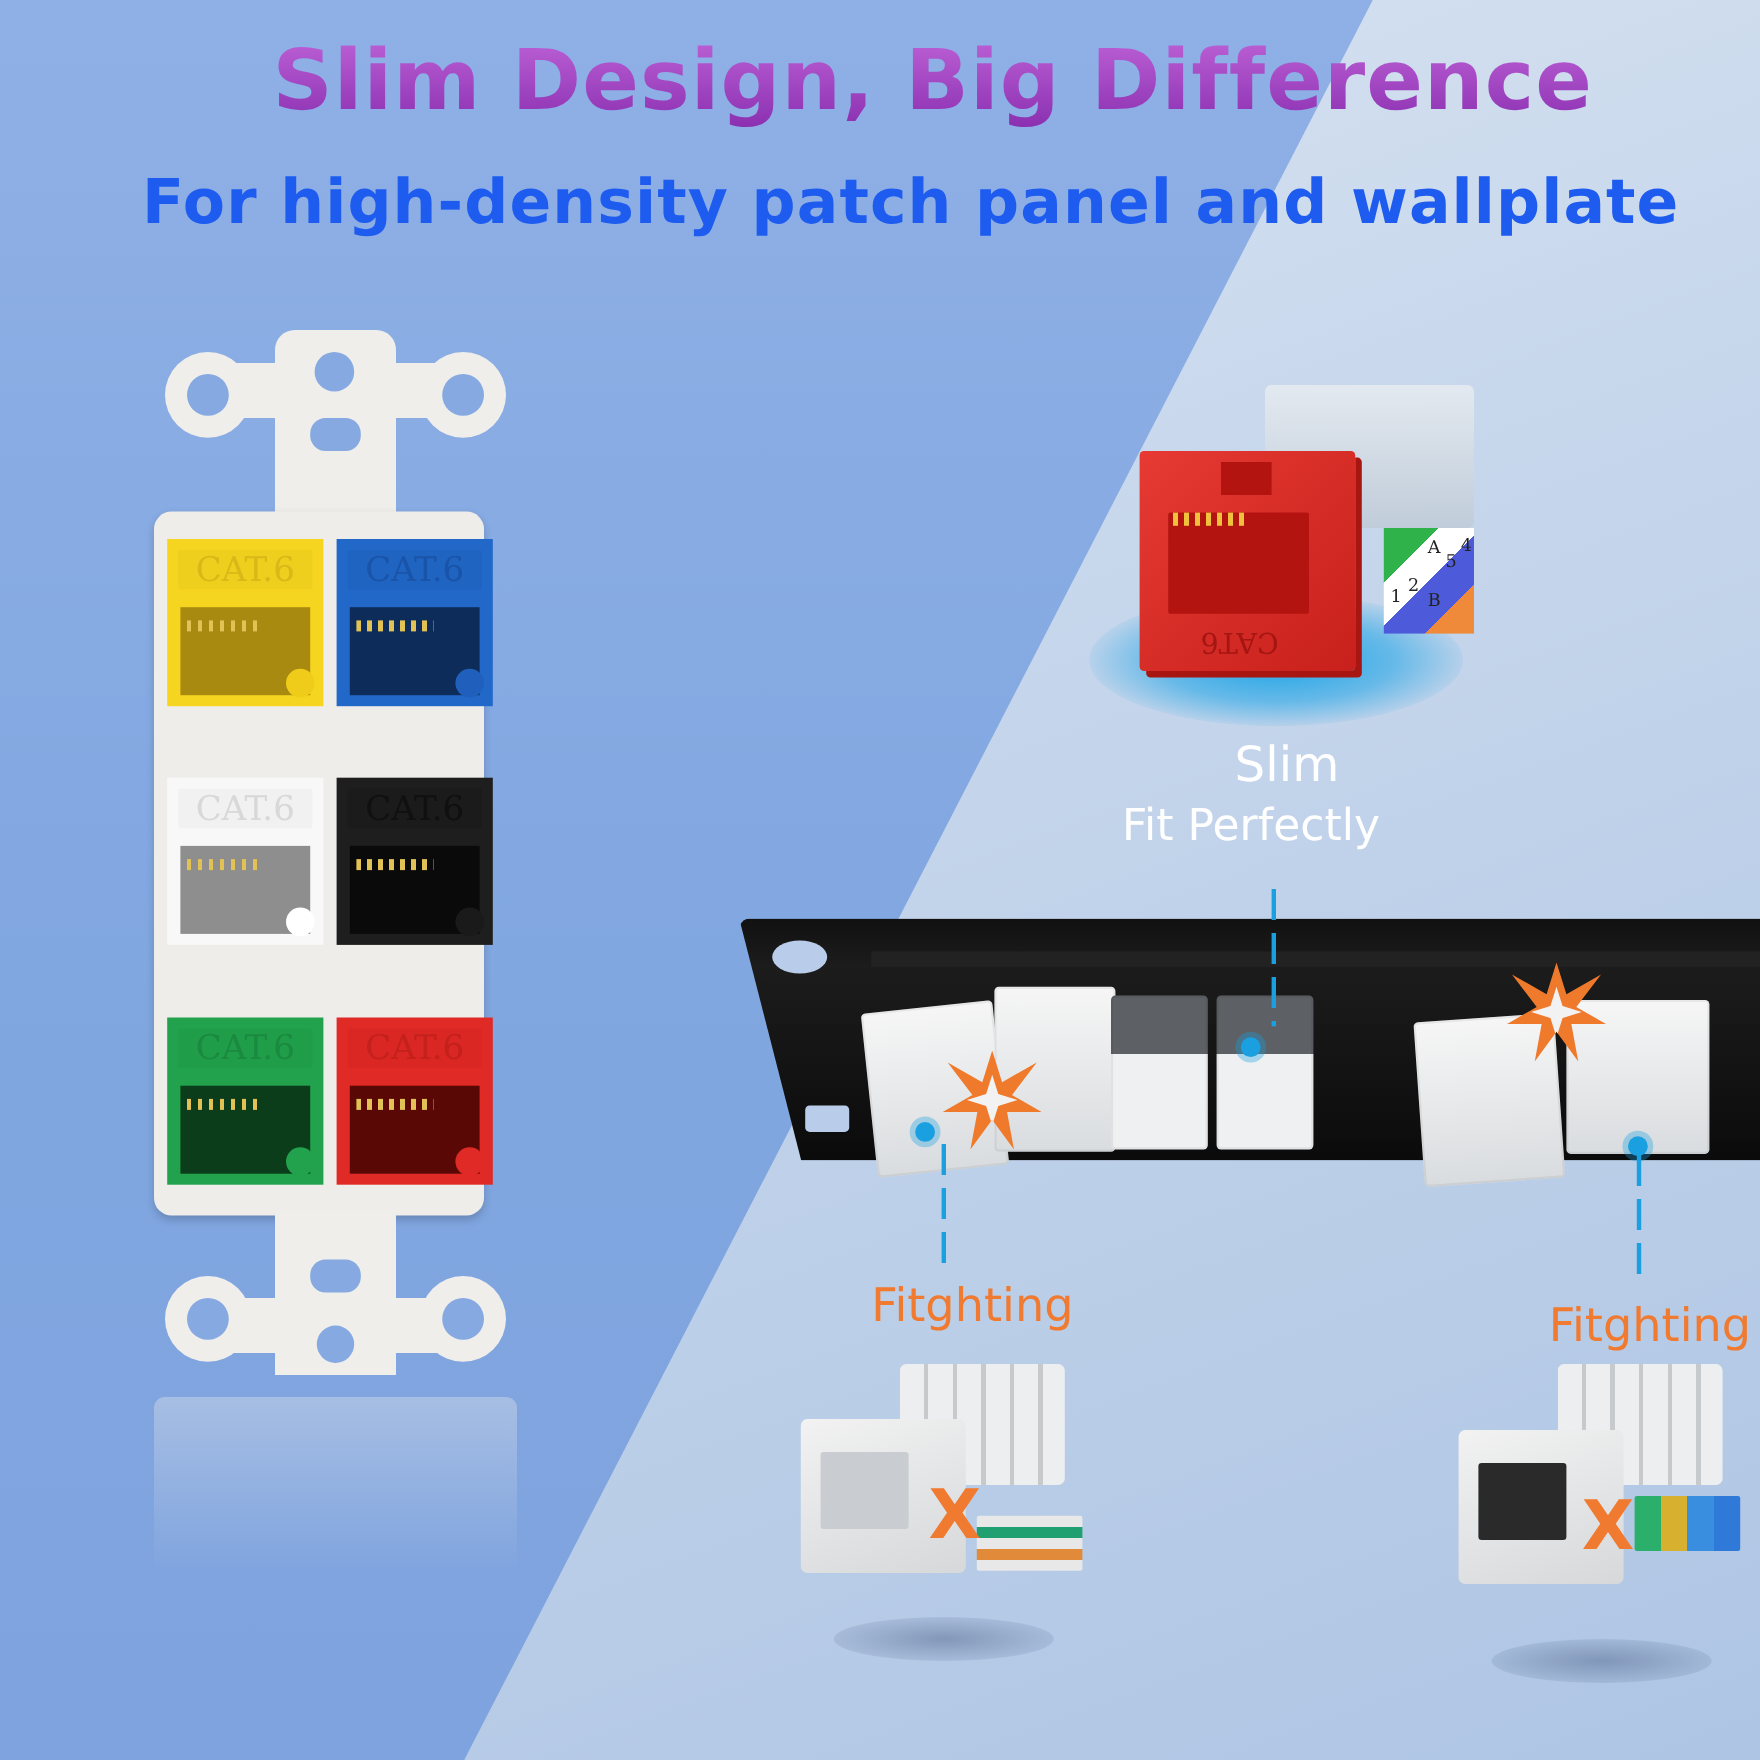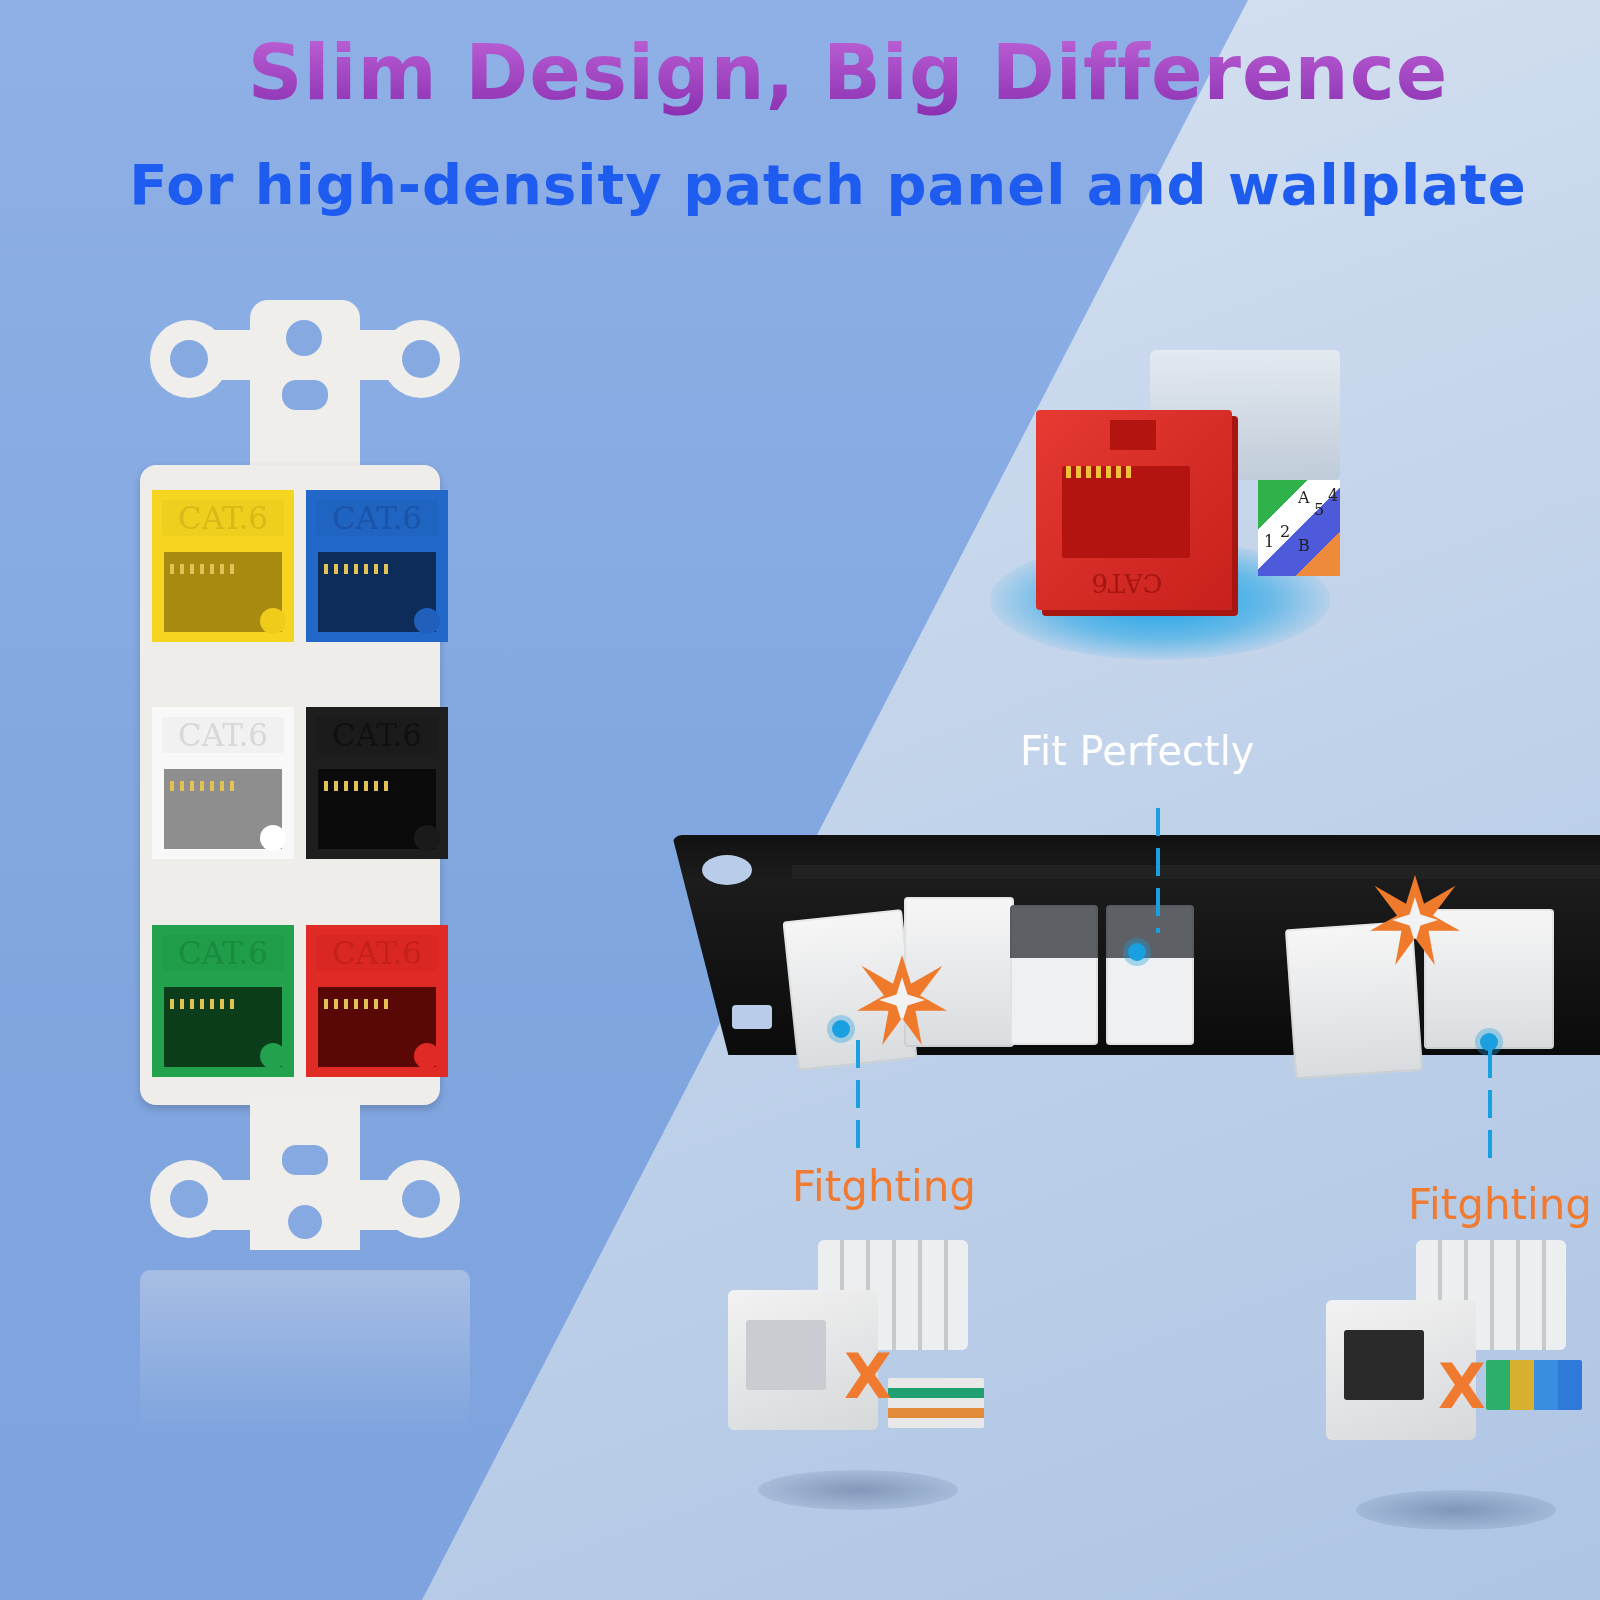--- a/index.html
+++ b/index.html
@@ -173,20 +173,21 @@
     <div class="rj-label">CAT6</div>
   </div>
   <div class="color-label">
     <span style="left:6px;top:52px;">1</span>
     <span style="left:22px;top:42px;">2</span>
     <span style="left:40px;top:8px;">A</span>
     <span style="left:40px;top:56px;">B</span>
     <span style="left:56px;top:20px;">5</span>
     <span style="left:70px;top:6px;">4</span>
   </div>
+  <div class="slim">Slim</div>
   <div class="fit">Fit Perfectly</div>
 
   <div class="panel">
     <div class="panel-rail"></div>
     <div class="panel-ear-hole" style="left:30px;top:20px;"></div>
     <div class="panel-ear-slot" style="left:60px;top:170px;"></div>
     <div class="panel-stripe"></div>
 
     <div class="keystone" style="left:118px;top:80px;width:120px;height:150px;transform:rotate(-6deg);"></div>
     <div class="keystone" style="left:232px;top:62px;width:110px;height:150px;"></div>

